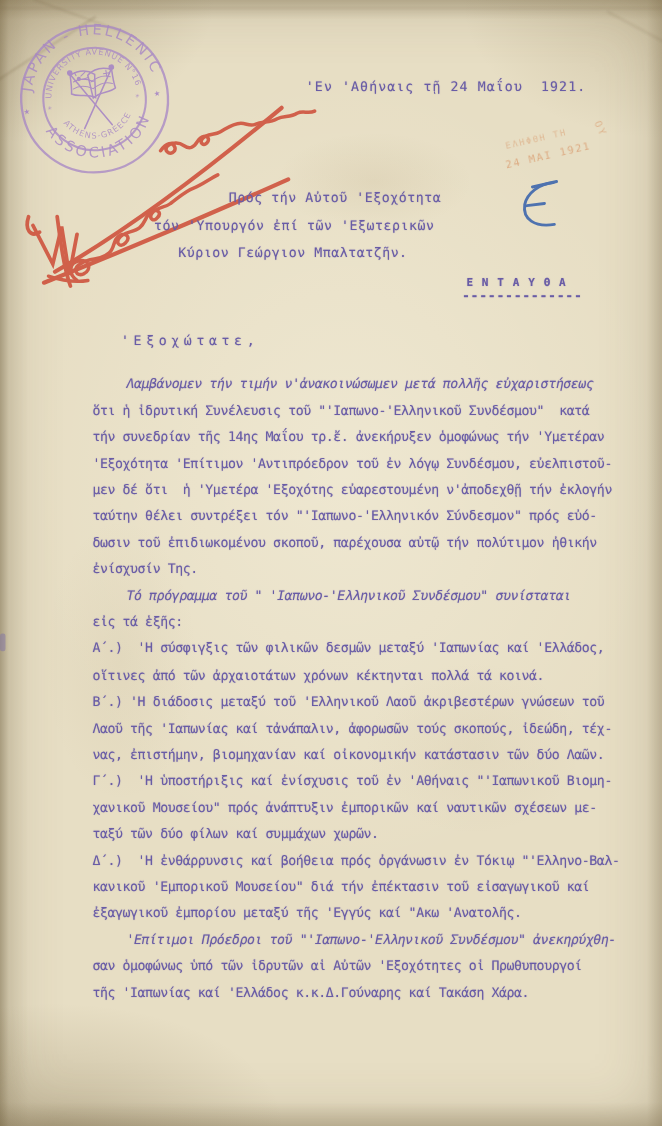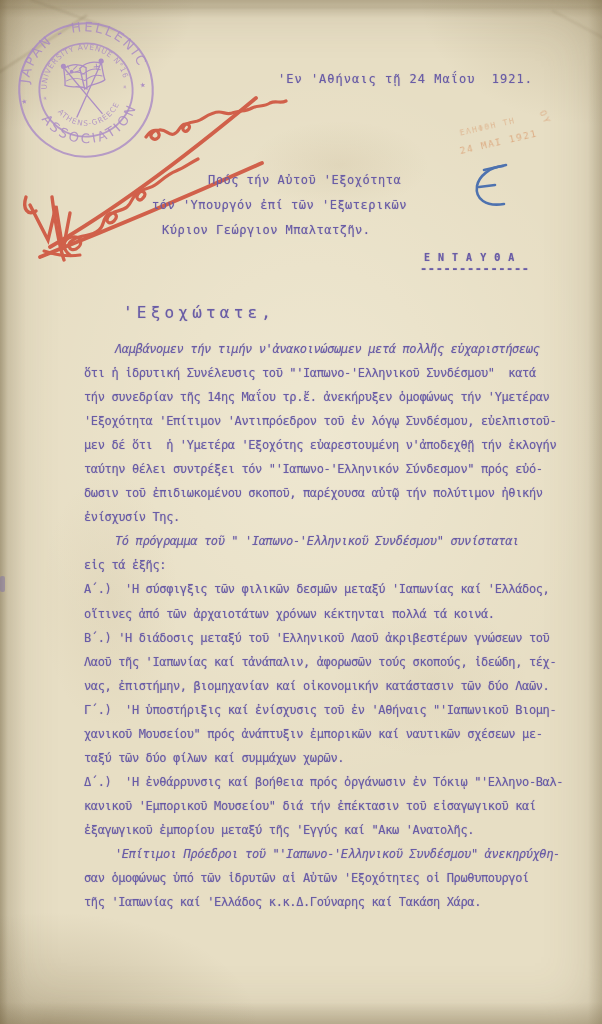--- a/index.html
+++ b/index.html
@@ -27,25 +27,25 @@
   .stain.s1{left:250px;top:120px;width:180px;height:90px;background:radial-gradient(ellipse,rgba(150,124,78,0.10),rgba(150,124,78,0) 70%);}
   .stain.s2{left:40px;top:470px;width:140px;height:260px;background:radial-gradient(ellipse,rgba(146,122,78,0.07),rgba(146,122,78,0) 70%);}
   .stain.s3{left:330px;top:600px;width:200px;height:160px;background:radial-gradient(ellipse,rgba(146,122,78,0.06),rgba(146,122,78,0) 70%);}
   .edge-speck{position:absolute;left:0px;top:576px;width:5px;height:16px;background:#7a6ca8;opacity:.45;border-radius:2px;}
 
   
   .tw{position:absolute;color:#695ca6;text-shadow:0 0 1px rgba(105,92,166,0.55);white-space:pre;}
   .date-line{left:278px;top:72px;font-size:12px;letter-spacing:1px;}
   .rcpt{font-size:12px;letter-spacing:0.5px;}
   .rcpt.r0{left:177px;top:173px;margin-left:31px;}
-  .rcpt.r1{left:152px;top:198px;}
+  .rcpt.r1{left:140px;top:198px;}
   .rcpt.r2{left:162px;top:223px;}
   .entautha{left:424px;top:252px;font-size:10px;letter-spacing:1px;font-weight:bold;}
   .entautha-u{left:420px;top:262px;font-size:12px;font-weight:bold;letter-spacing:0.6px;}
-  .salutation{left:123px;top:303px;font-size:16px;letter-spacing:4.2px;}
+  .salutation{left:110px;top:303px;font-size:12px;letter-spacing:4.2px;}
   .body-lines{left:84px;top:337px;width:486px;font-size:12px;letter-spacing:-0.38px;}
   .tline{height:24.05px;line-height:24.05px;white-space:pre;}
   .tline.ind{padding-left:31px;font-style:italic;}
 
   
   .seal{position:absolute;left:14px;top:18px;width:144px;height:144px;transform:rotate(-8deg);opacity:.88;}
   .seal svg{width:100%;height:100%;}
   .seal text{fill:#a685c5;}
 
   

